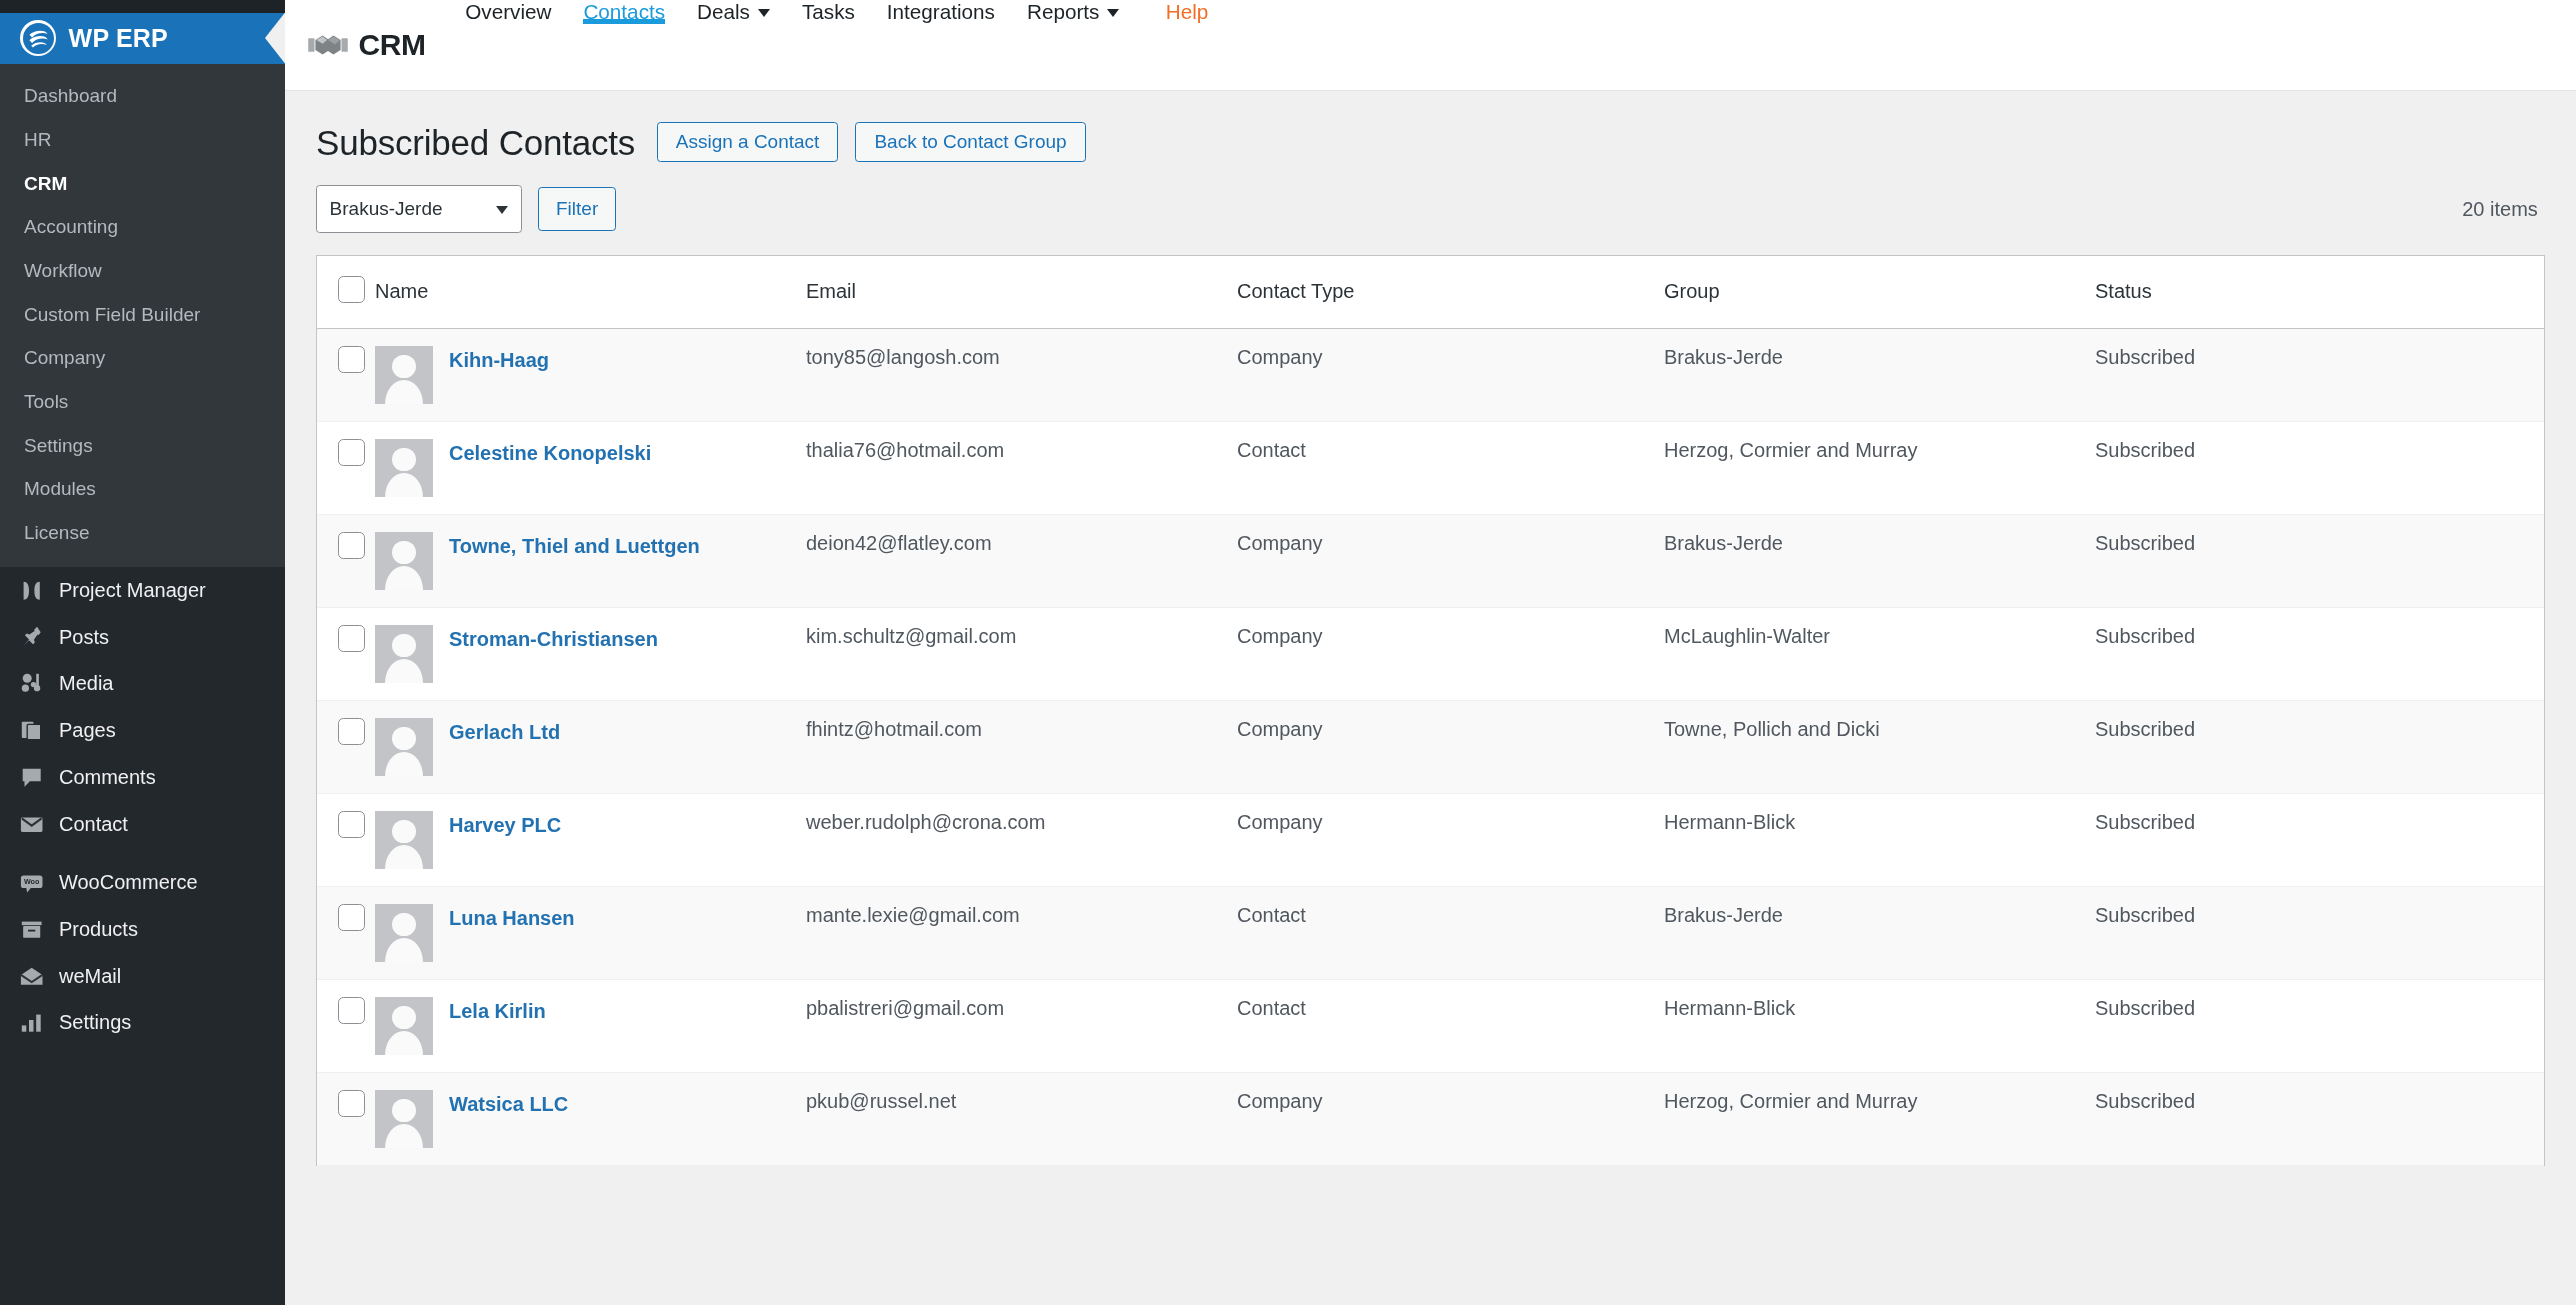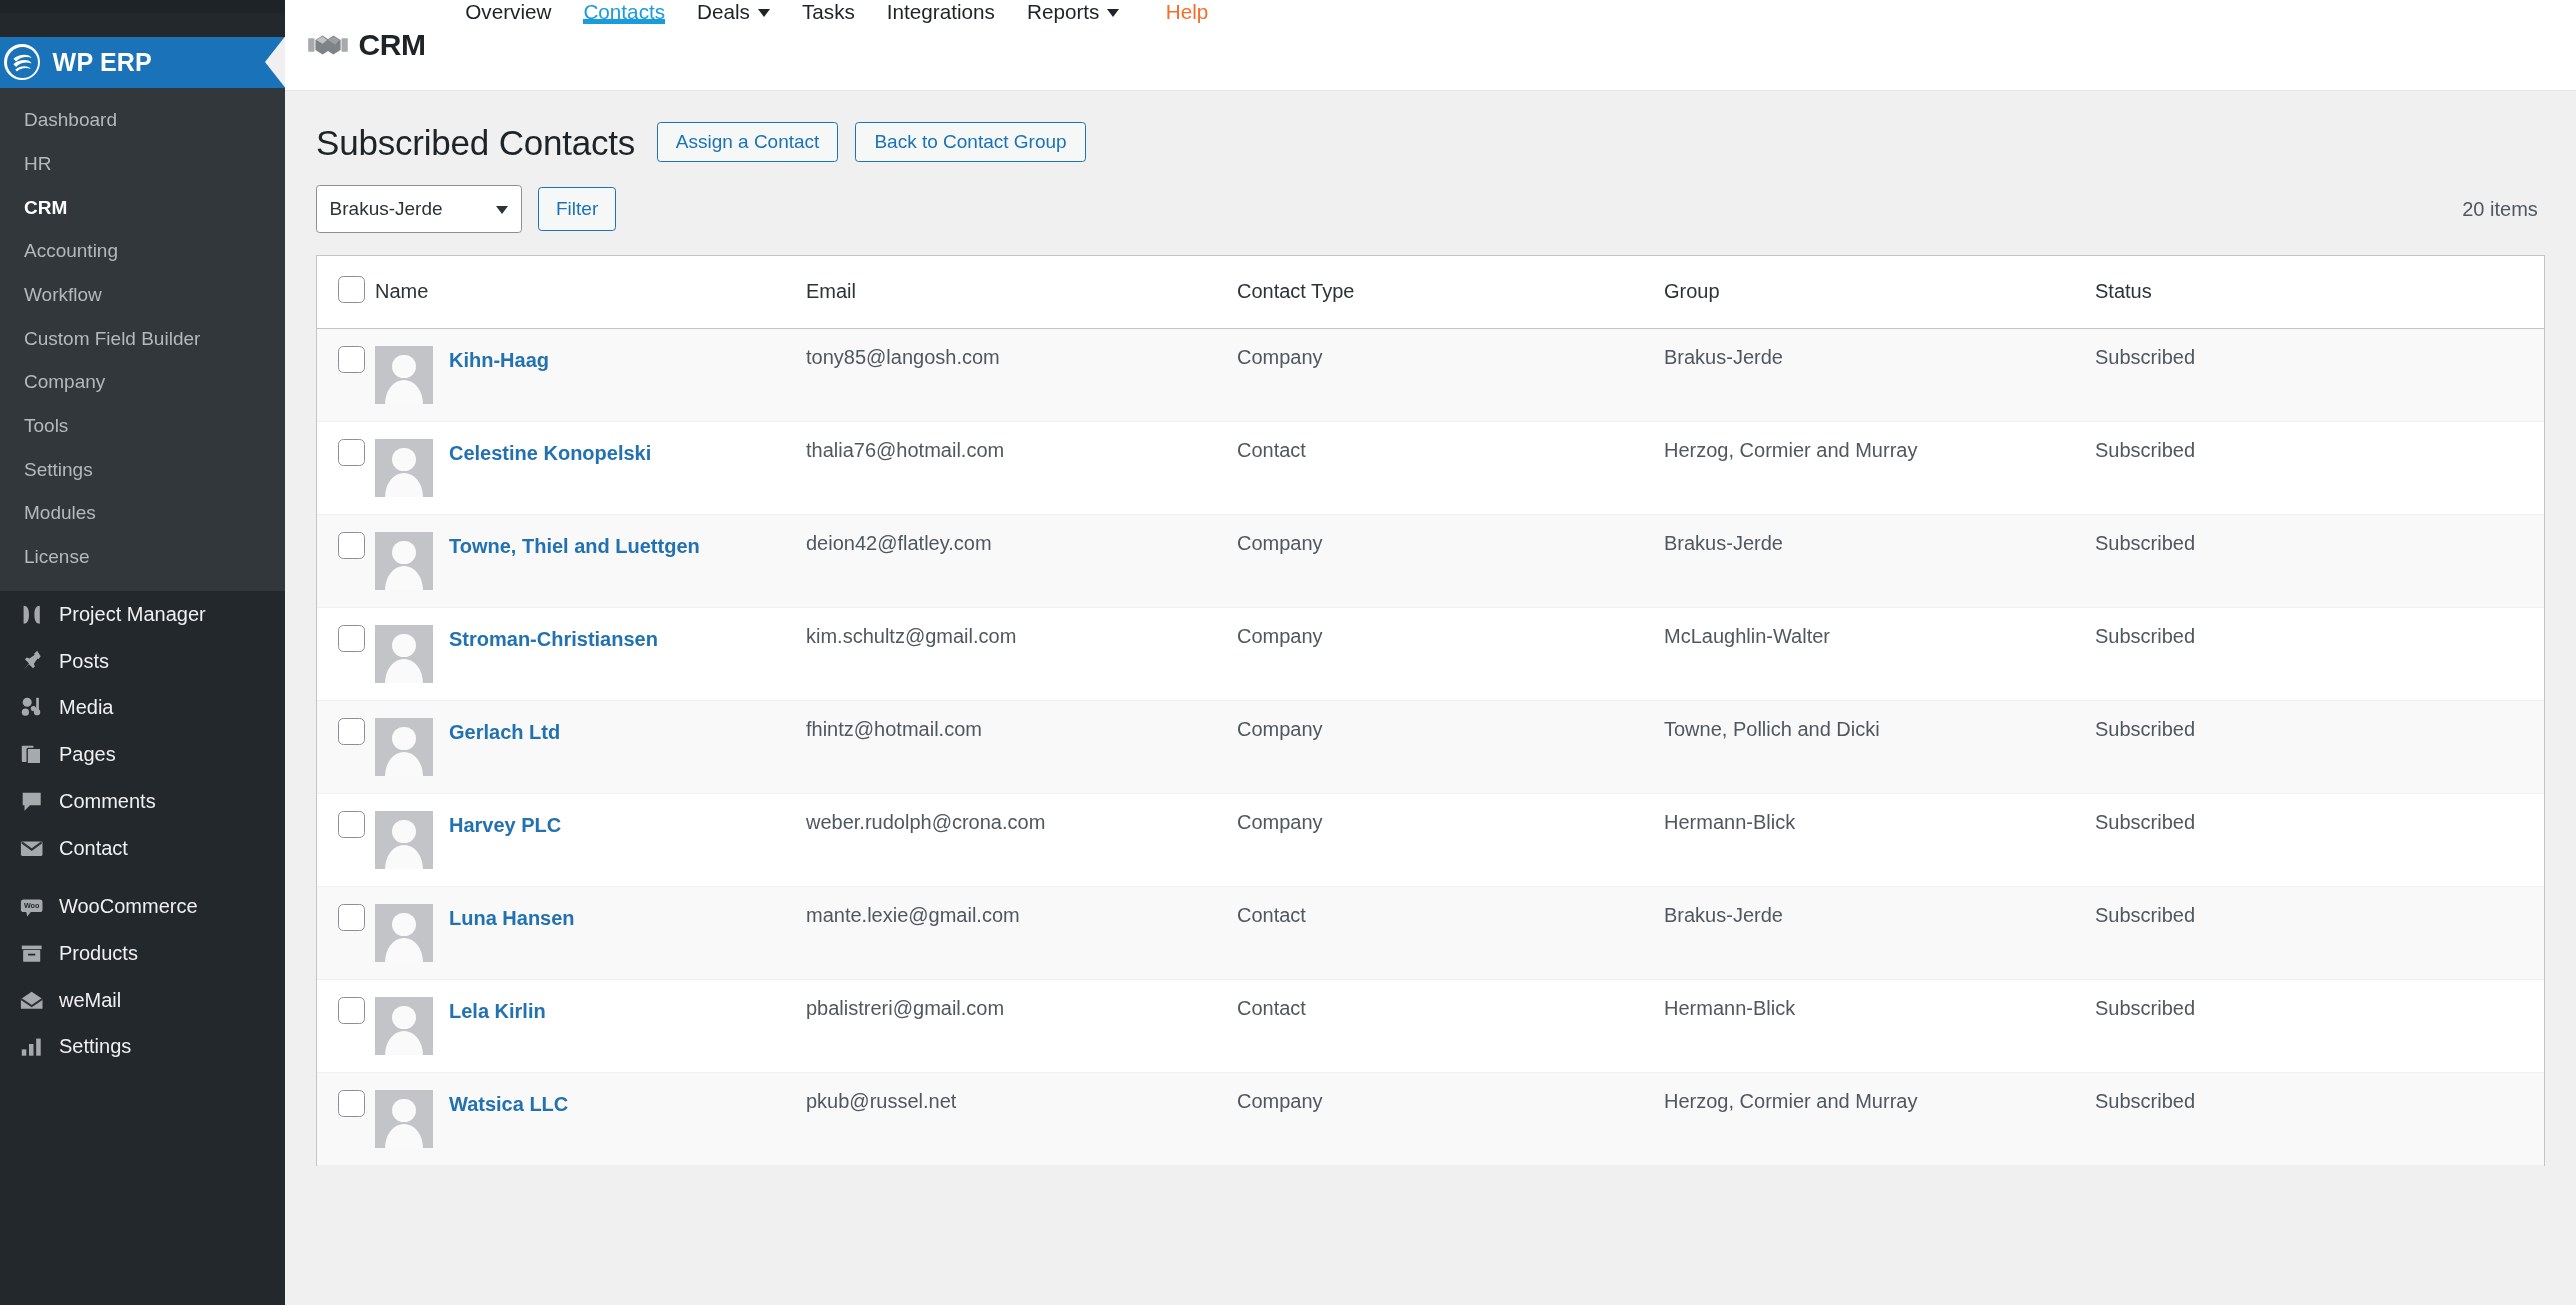--- a/index.html
+++ b/index.html
@@ -17,23 +17,22 @@
     background: #23282d;
     position: relative;
     overflow: hidden;
   }
   .wp-topstrip { height: 12.6px; background: #1d2327; }
   .erp-brand {
     position: relative;
     background: #1a72b8;
     height: 51px;
     display: flex; align-items: center;
-    padding-left: 4px;
+    padding-left: 20px;
     color: #fff;
-    margin-top: 24px;
   }
   .erp-brand .notch {
     position: absolute; right: 0; top: 0; width: 20px; height: 51px;
     background: #f0f0f1;
     clip-path: polygon(100% 0, 100% 100%, 100% 100%, 0 50%, 100% 0);
   }
   .erp-logo {
     width: 36px; height: 36px; border-radius: 50%;
     background: #fff; position: relative; flex: 0 0 36px;
     display: flex; align-items: center; justify-content: center;

